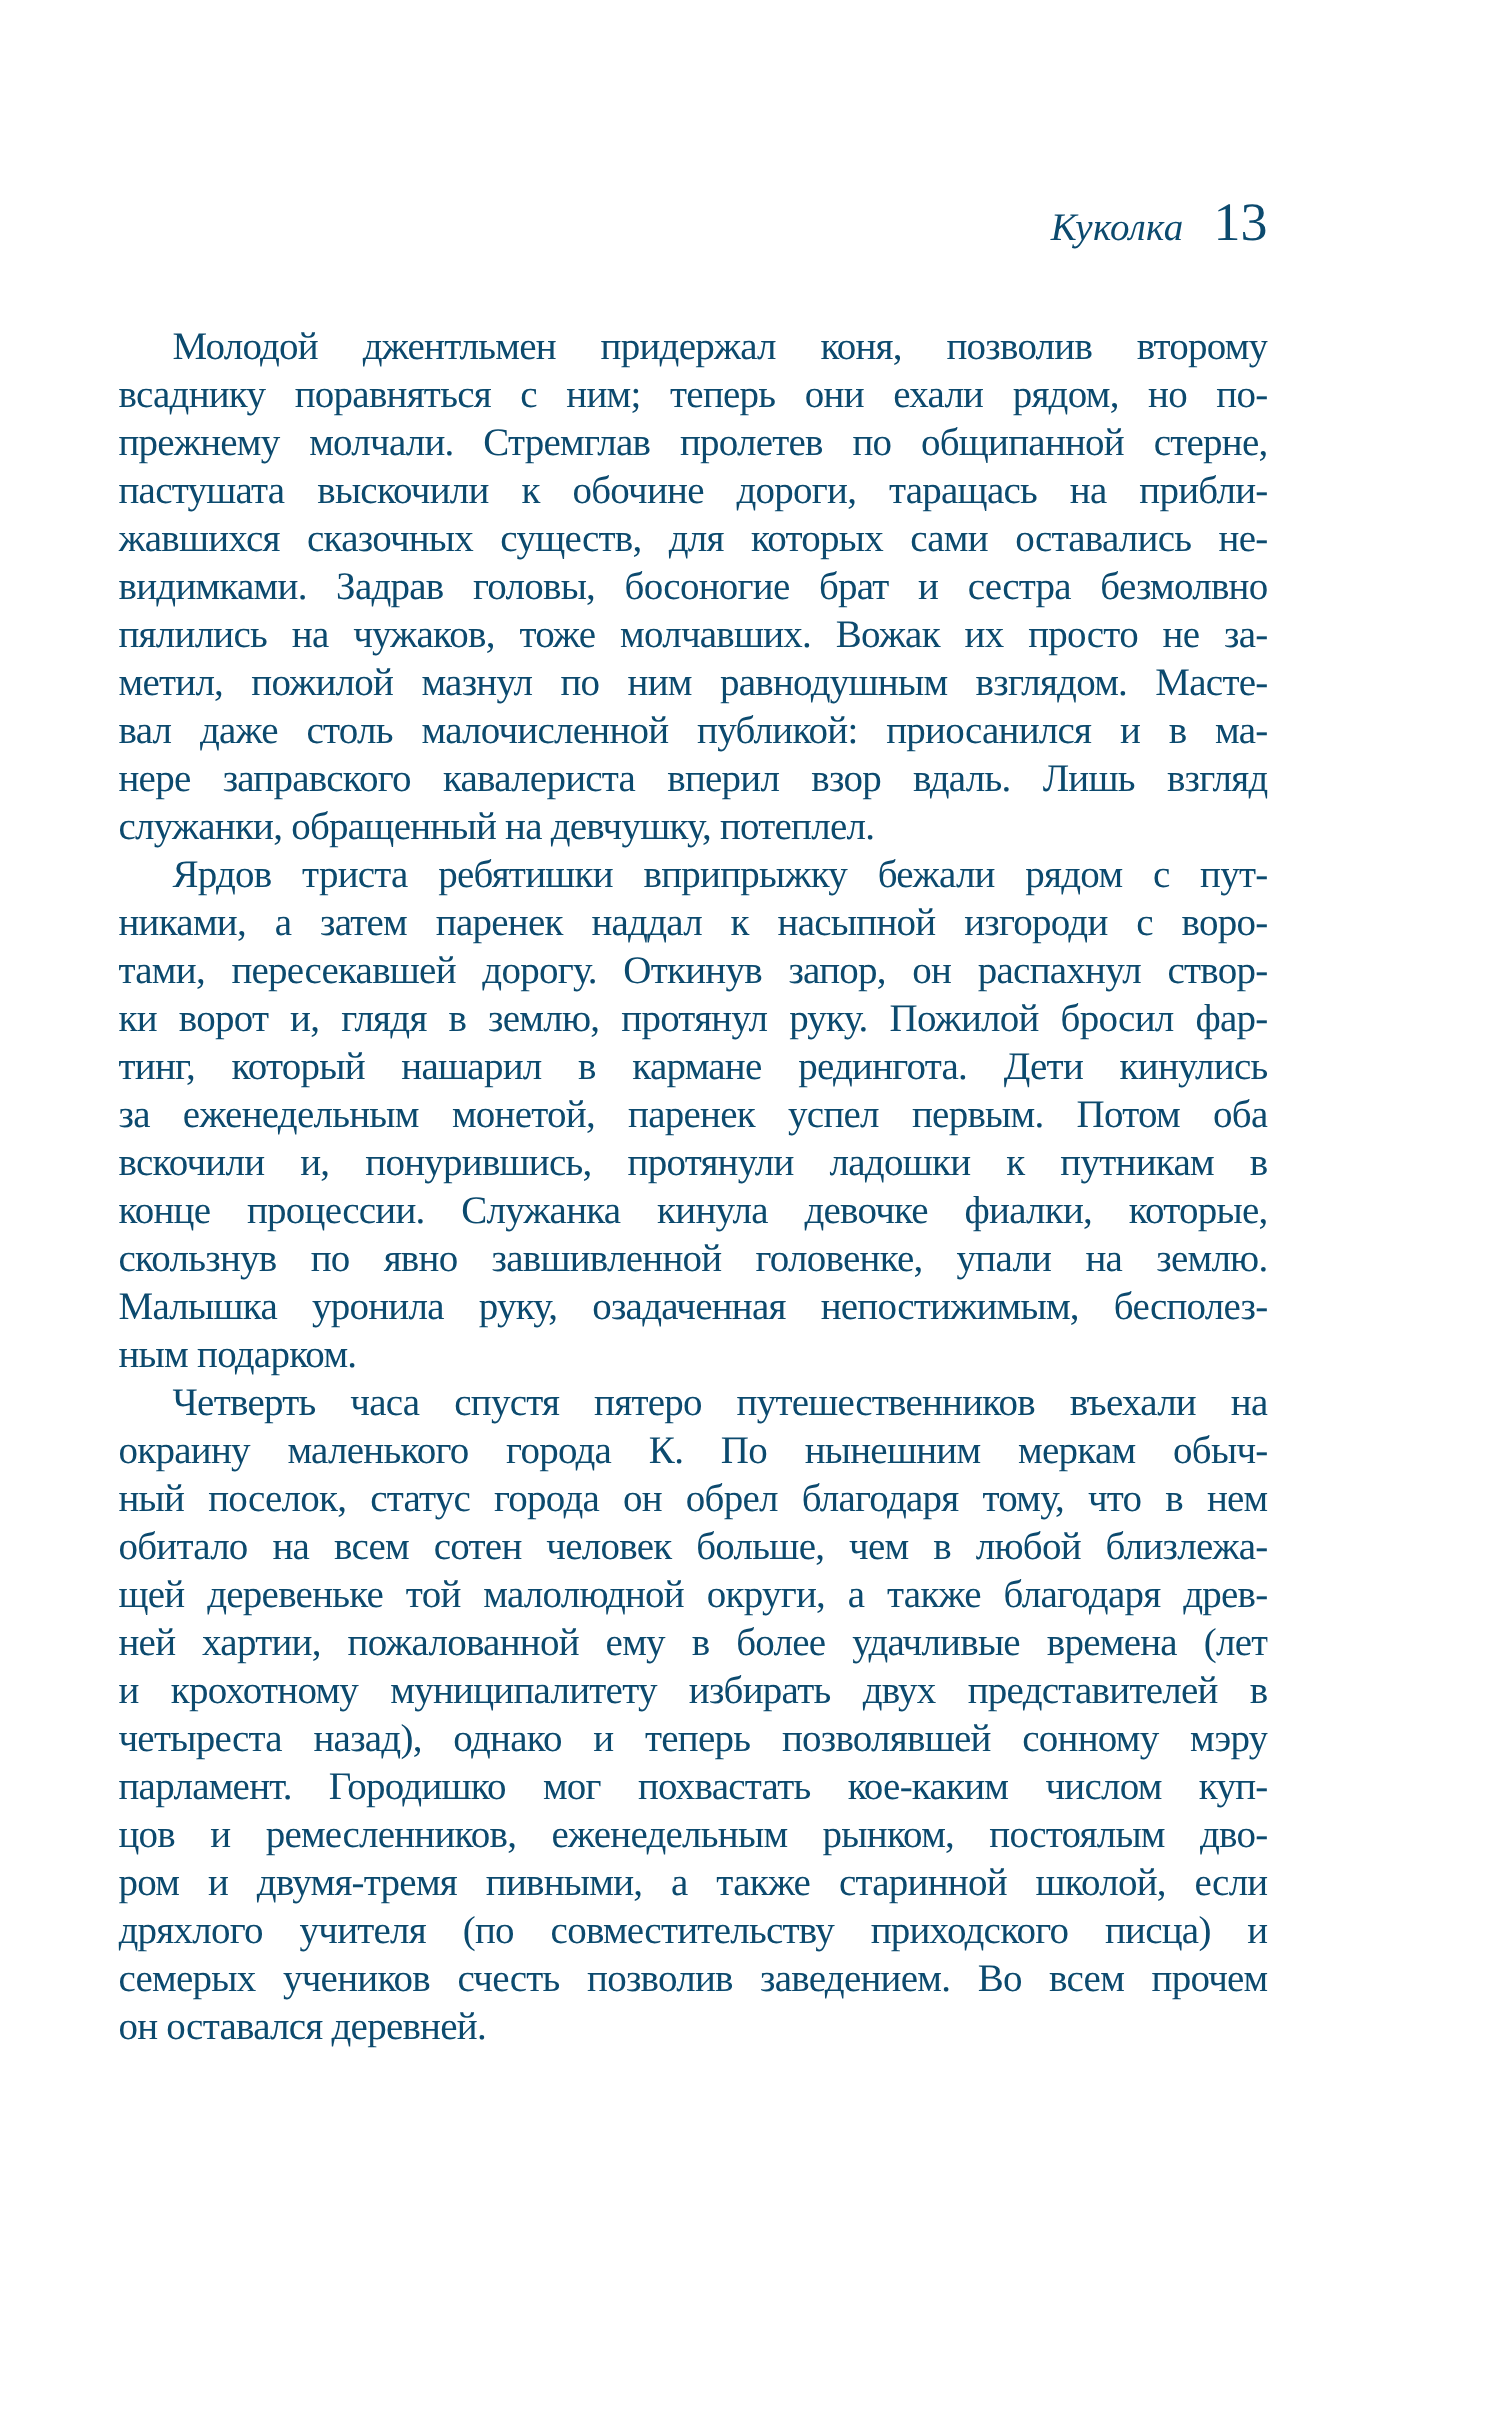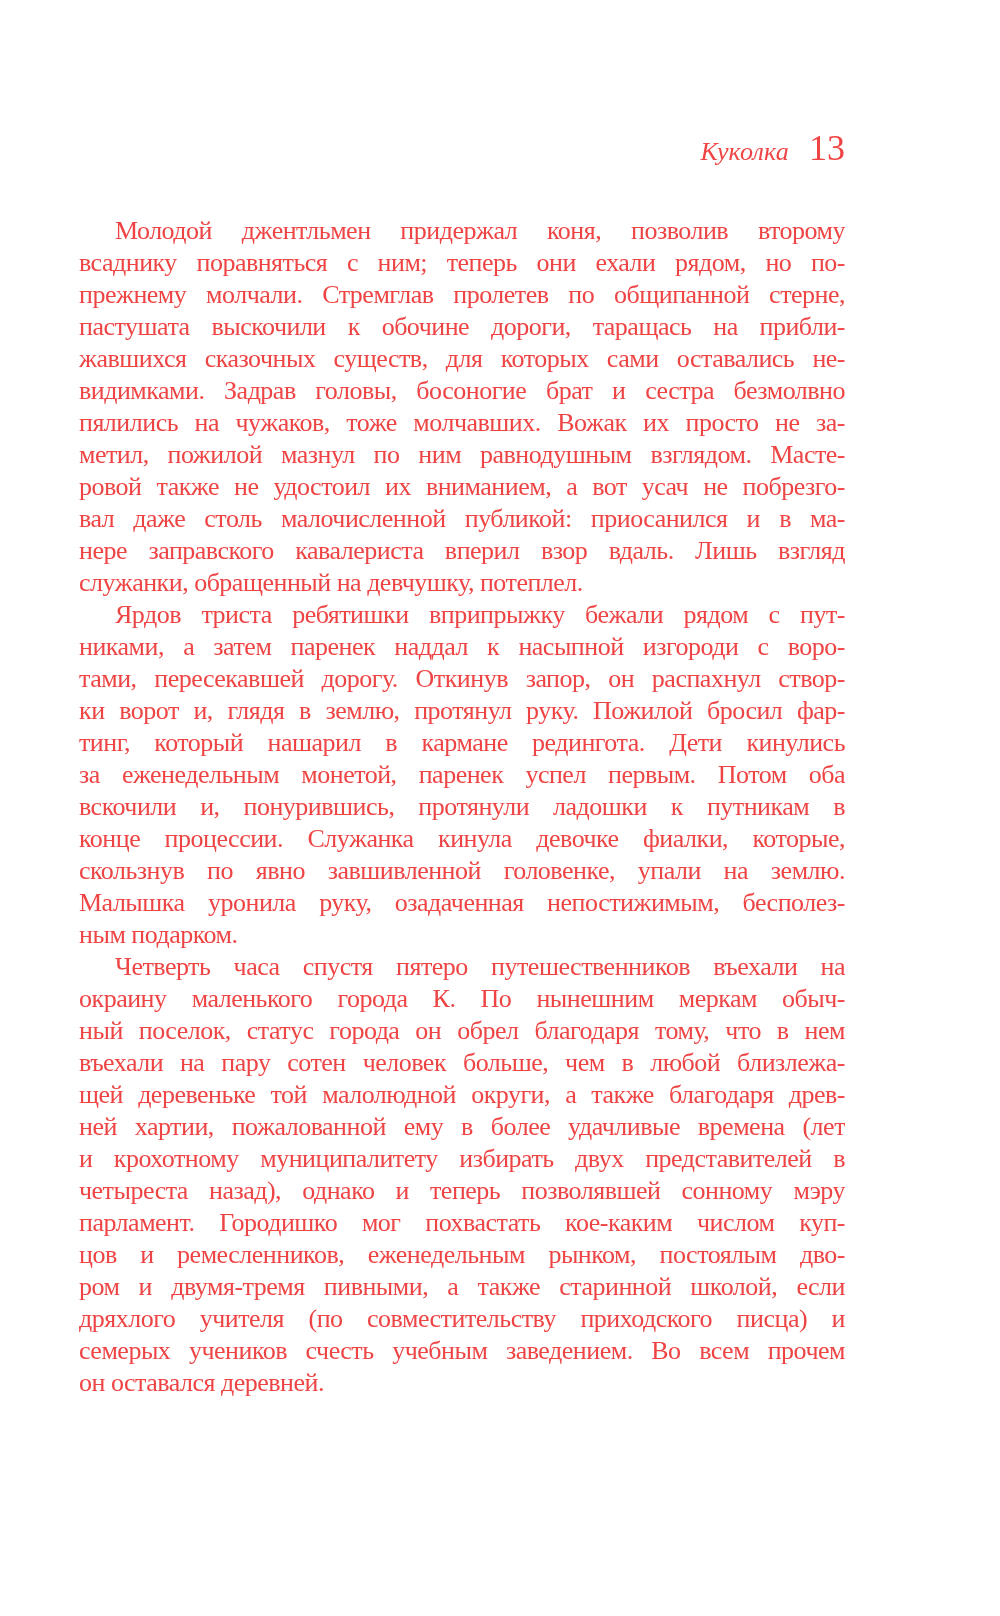--- a/index.html
+++ b/index.html
@@ -6,21 +6,21 @@
     margin: 0;
     padding: 0;
     background: #ffffff;
   }
   .page {
     position: relative;
     width: 1000px;
     height: 1616px;
     background: #ffffff;
     font-family: "Liberation Serif", "DejaVu Serif", serif;
-    color: #ef4444;
+    color: #0c4a6e;
     overflow: hidden;
   }
   .header {
     position: absolute;
     top: 130px;
     left: 79px;
     width: 766px;
     display: flex;
     justify-content: flex-end;
     align-items: baseline;
@@ -70,21 +70,20 @@
   <div class="body-text">
       <div class="paragraph">
         <div class="line para-first">Молодой джентльмен придержал коня, позволив второму</div>
         <div class="line">всаднику поравняться с ним; теперь они ехали рядом, но по-</div>
         <div class="line">прежнему молчали. Стремглав пролетев по общипанной стерне,</div>
         <div class="line">пастушата выскочили к обочине дороги, таращась на прибли-</div>
         <div class="line">жавшихся сказочных существ, для которых сами оставались не-</div>
         <div class="line">видимками. Задрав головы, босоногие брат и сестра безмолвно</div>
         <div class="line">пялились на чужаков, тоже молчавших. Вожак их просто не за-</div>
         <div class="line">метил, пожилой мазнул по ним равнодушным взглядом. Масте-</div>
-        <div class="line">ровой также не удостоил их вниманием, а вот усач не побрезго-</div>
         <div class="line">вал даже столь малочисленной публикой: приосанился и в ма-</div>
         <div class="line">нере заправского кавалериста вперил взор вдаль. Лишь взгляд</div>
         <div class="line para-last">служанки, обращенный на девчушку, потеплел.</div>
       </div>
       <div class="paragraph">
         <div class="line para-first">Ярдов триста ребятишки вприпрыжку бежали рядом с пут-</div>
         <div class="line">никами, а затем паренек наддал к насыпной изгороди с воро-</div>
         <div class="line">тами, пересекавшей дорогу. Откинув запор, он распахнул створ-</div>
         <div class="line">ки ворот и, глядя в землю, протянул руку. Пожилой бросил фар-</div>
         <div class="line">тинг, который нашарил в кармане редингота. Дети кинулись</div>
@@ -92,26 +91,26 @@
         <div class="line">вскочили и, понурившись, протянули ладошки к путникам в</div>
         <div class="line">конце процессии. Служанка кинула девочке фиалки, которые,</div>
         <div class="line">скользнув по явно завшивленной головенке, упали на землю.</div>
         <div class="line">Малышка уронила руку, озадаченная непостижимым, бесполез-</div>
         <div class="line para-last">ным подарком.</div>
       </div>
       <div class="paragraph">
         <div class="line para-first">Четверть часа спустя пятеро путешественников въехали на</div>
         <div class="line">окраину маленького города К. По нынешним меркам обыч-</div>
         <div class="line">ный поселок, статус города он обрел благодаря тому, что в нем</div>
-        <div class="line">въехали на пару сотен человек больше, чем в любой близлежа-</div>
+        <div class="line">обитало на всем сотен человек больше, чем в любой близлежа-</div>
         <div class="line">щей деревеньке той малолюдной округи, а также благодаря древ-</div>
         <div class="line">ней хартии, пожалованной ему в более удачливые времена (лет</div>
         <div class="line">и крохотному муниципалитету избирать двух представителей в</div>
         <div class="line">четыреста назад), однако и теперь позволявшей сонному мэру</div>
         <div class="line">парламент. Городишко мог похвастать кое-каким числом куп-</div>
         <div class="line">цов и ремесленников, еженедельным рынком, постоялым дво-</div>
         <div class="line">ром и двумя-тремя пивными, а также старинной школой, если</div>
         <div class="line">дряхлого учителя (по совместительству приходского писца) и</div>
-        <div class="line">семерых учеников счесть учебным заведением. Во всем прочем</div>
+        <div class="line">семерых учеников счесть позволив заведением. Во всем прочем</div>
         <div class="line para-last">он оставался деревней.</div>
       </div>
     </div>
 </div>
 
 </body></html>

